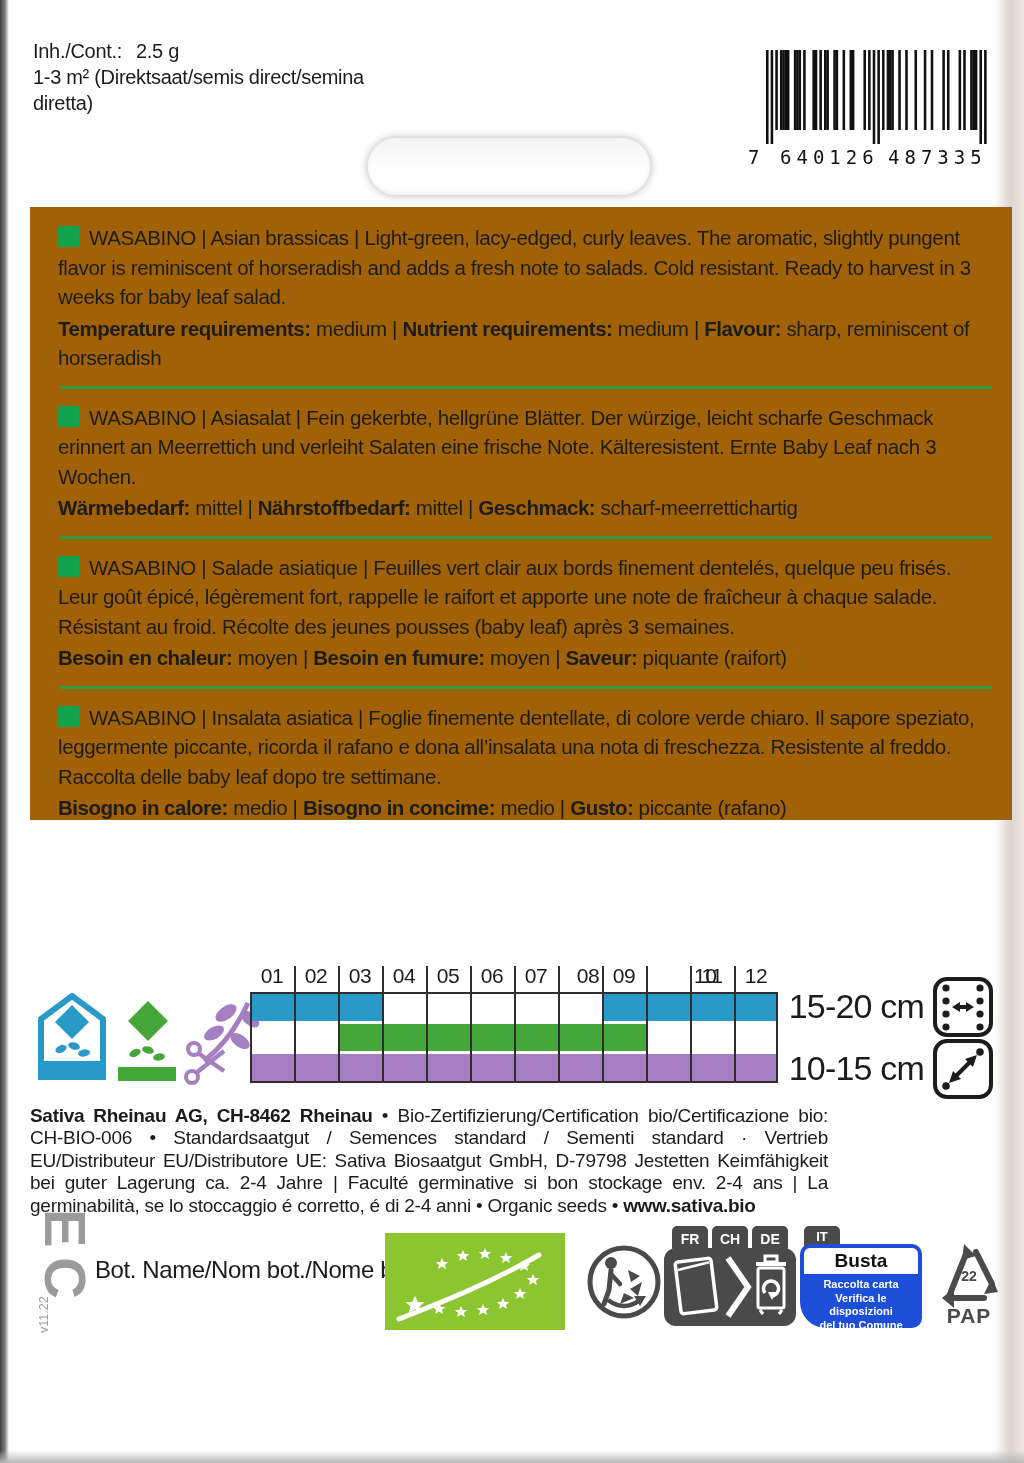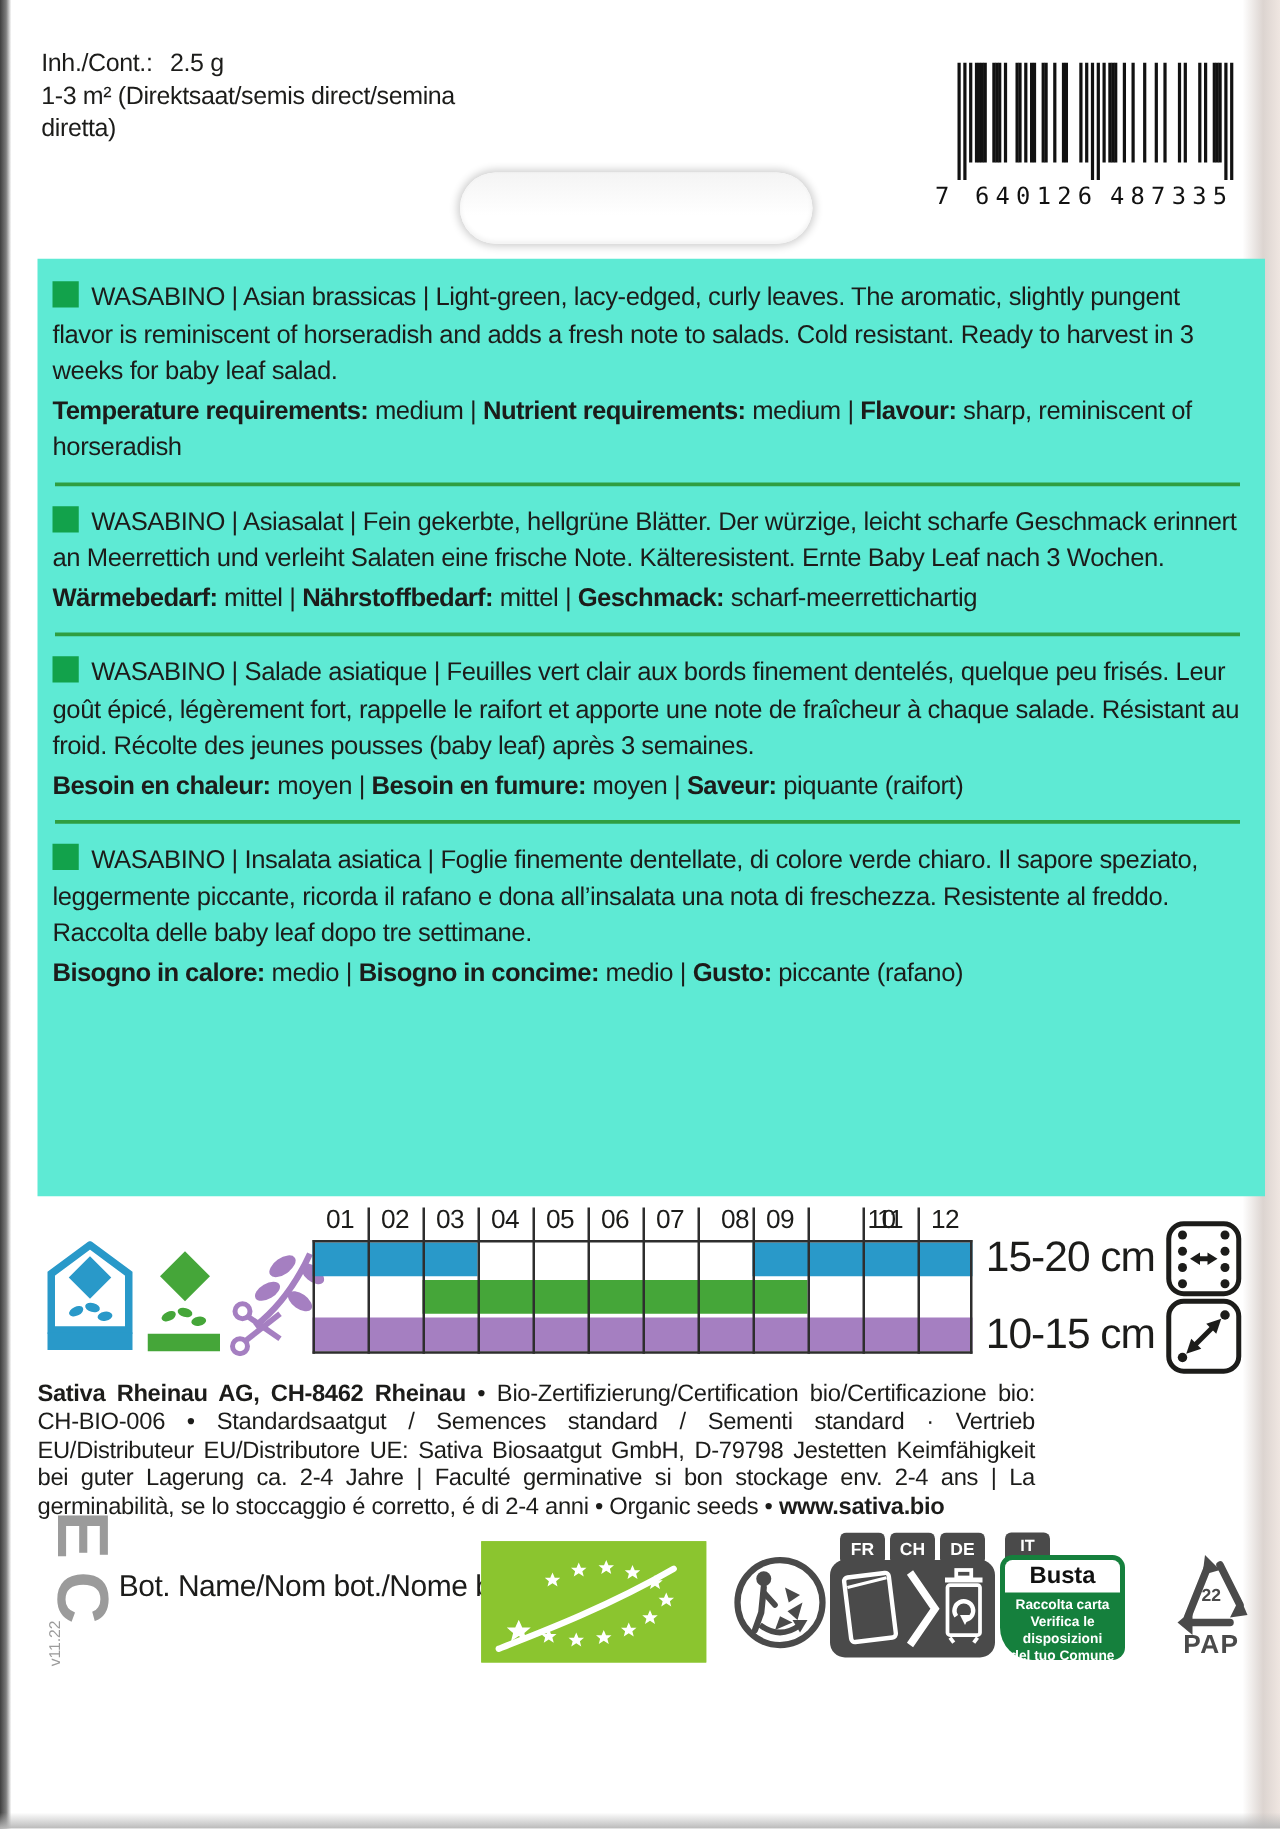--- a/index.html
+++ b/index.html
@@ -26,22 +26,22 @@
   .bc-d1{left:-2px;}
   .bc-d2{left:30px;letter-spacing:5px;}
   .bc-d3{left:138px;letter-spacing:5px;}
 
   
   .euro-slot{position:absolute;left:368px;top:138px;width:282px;height:57px;border-radius:29px;
     background:linear-gradient(#f4f4f4,#ffffff 60%);
     box-shadow:0 0 7px 2px rgba(0,0,0,0.20), inset 0 -2px 4px rgba(0,0,0,0.06);}
 
   
-  .panel{position:absolute;left:30px;top:207px;width:982px;height:750px;background:#5eead4;
-    padding:16px 18px 0 12px;}
+  .panel{position:absolute;left:30px;top:207px;width:982px;height:613px;background:#a16207;
+    padding:16px 18px 0 28px;}
   .panel p{margin:0;font-size:20.5px;line-height:1.44;letter-spacing:-0.35px;}
   .panel .specs{margin-top:2px;}
   .panel .specs b{letter-spacing:-0.5px;}
   .bullet{display:inline-block;width:21px;height:21px;background:#12a24b;margin-right:10px;transform:translateY(2px);}
   .divider{border:none;border-top:3px solid #2f9e41;margin:13px 2px 14px 2px;}
 
   
   .calendar{position:absolute;left:250px;top:962px;width:528px;height:125px;}
   .cal-month{position:absolute;top:0;height:30px;font-size:21px;letter-spacing:-0.5px;text-align:center;line-height:28px;z-index:3;}
   .cal-hline{position:absolute;left:0;width:528px;height:2px;background:#2e2e2e;z-index:4;}
@@ -75,21 +75,21 @@
   .botname .latin{font-style:italic;}
 
   .eu-logo{position:absolute;left:385px;top:1233px;width:180px;height:97px;background:#8bc52f;
     border:2px solid #8bc52f;}
   .triman{position:absolute;left:584px;top:1238px;}
   .bins-badge{position:absolute;left:664px;top:1226px;}
 
   .busta{position:absolute;left:800px;top:1226px;width:122px;height:102px;font-weight:700;}
   .busta-tab{position:absolute;left:4px;top:0;width:36px;height:24px;background:#4a4a4a;color:#fff;
     border-radius:5px 5px 0 0;font-size:13px;text-align:center;line-height:22px;}
-  .busta-body{position:absolute;left:0;top:18px;width:100px;height:84px;background:#15803d;
+  .busta-body{position:absolute;left:0;top:18px;width:122px;height:84px;background:#1d4ed8;
     border-radius:10px 10px 10px 26px;padding:4px;}
   .busta-title{background:#ffffff;color:#111;border-radius:6px 6px 0 0;font-size:19px;text-align:center;height:26px;line-height:26px;}
   .busta-lines{color:#fff;font-size:11px;line-height:13.5px;text-align:center;margin-top:4px;}
 
   .pap{position:absolute;left:928px;top:1232px;width:82px;height:100px;color:#4a4a4a;}
   .pap svg{position:absolute;left:0;top:0;}
   .pap-num{position:absolute;left:0;top:36px;width:82px;text-align:center;font-size:14px;font-weight:700;}
   .pap-label{position:absolute;left:0;top:72px;width:82px;text-align:center;font-size:21px;font-weight:700;letter-spacing:1px;}
 </style>
 </head>

